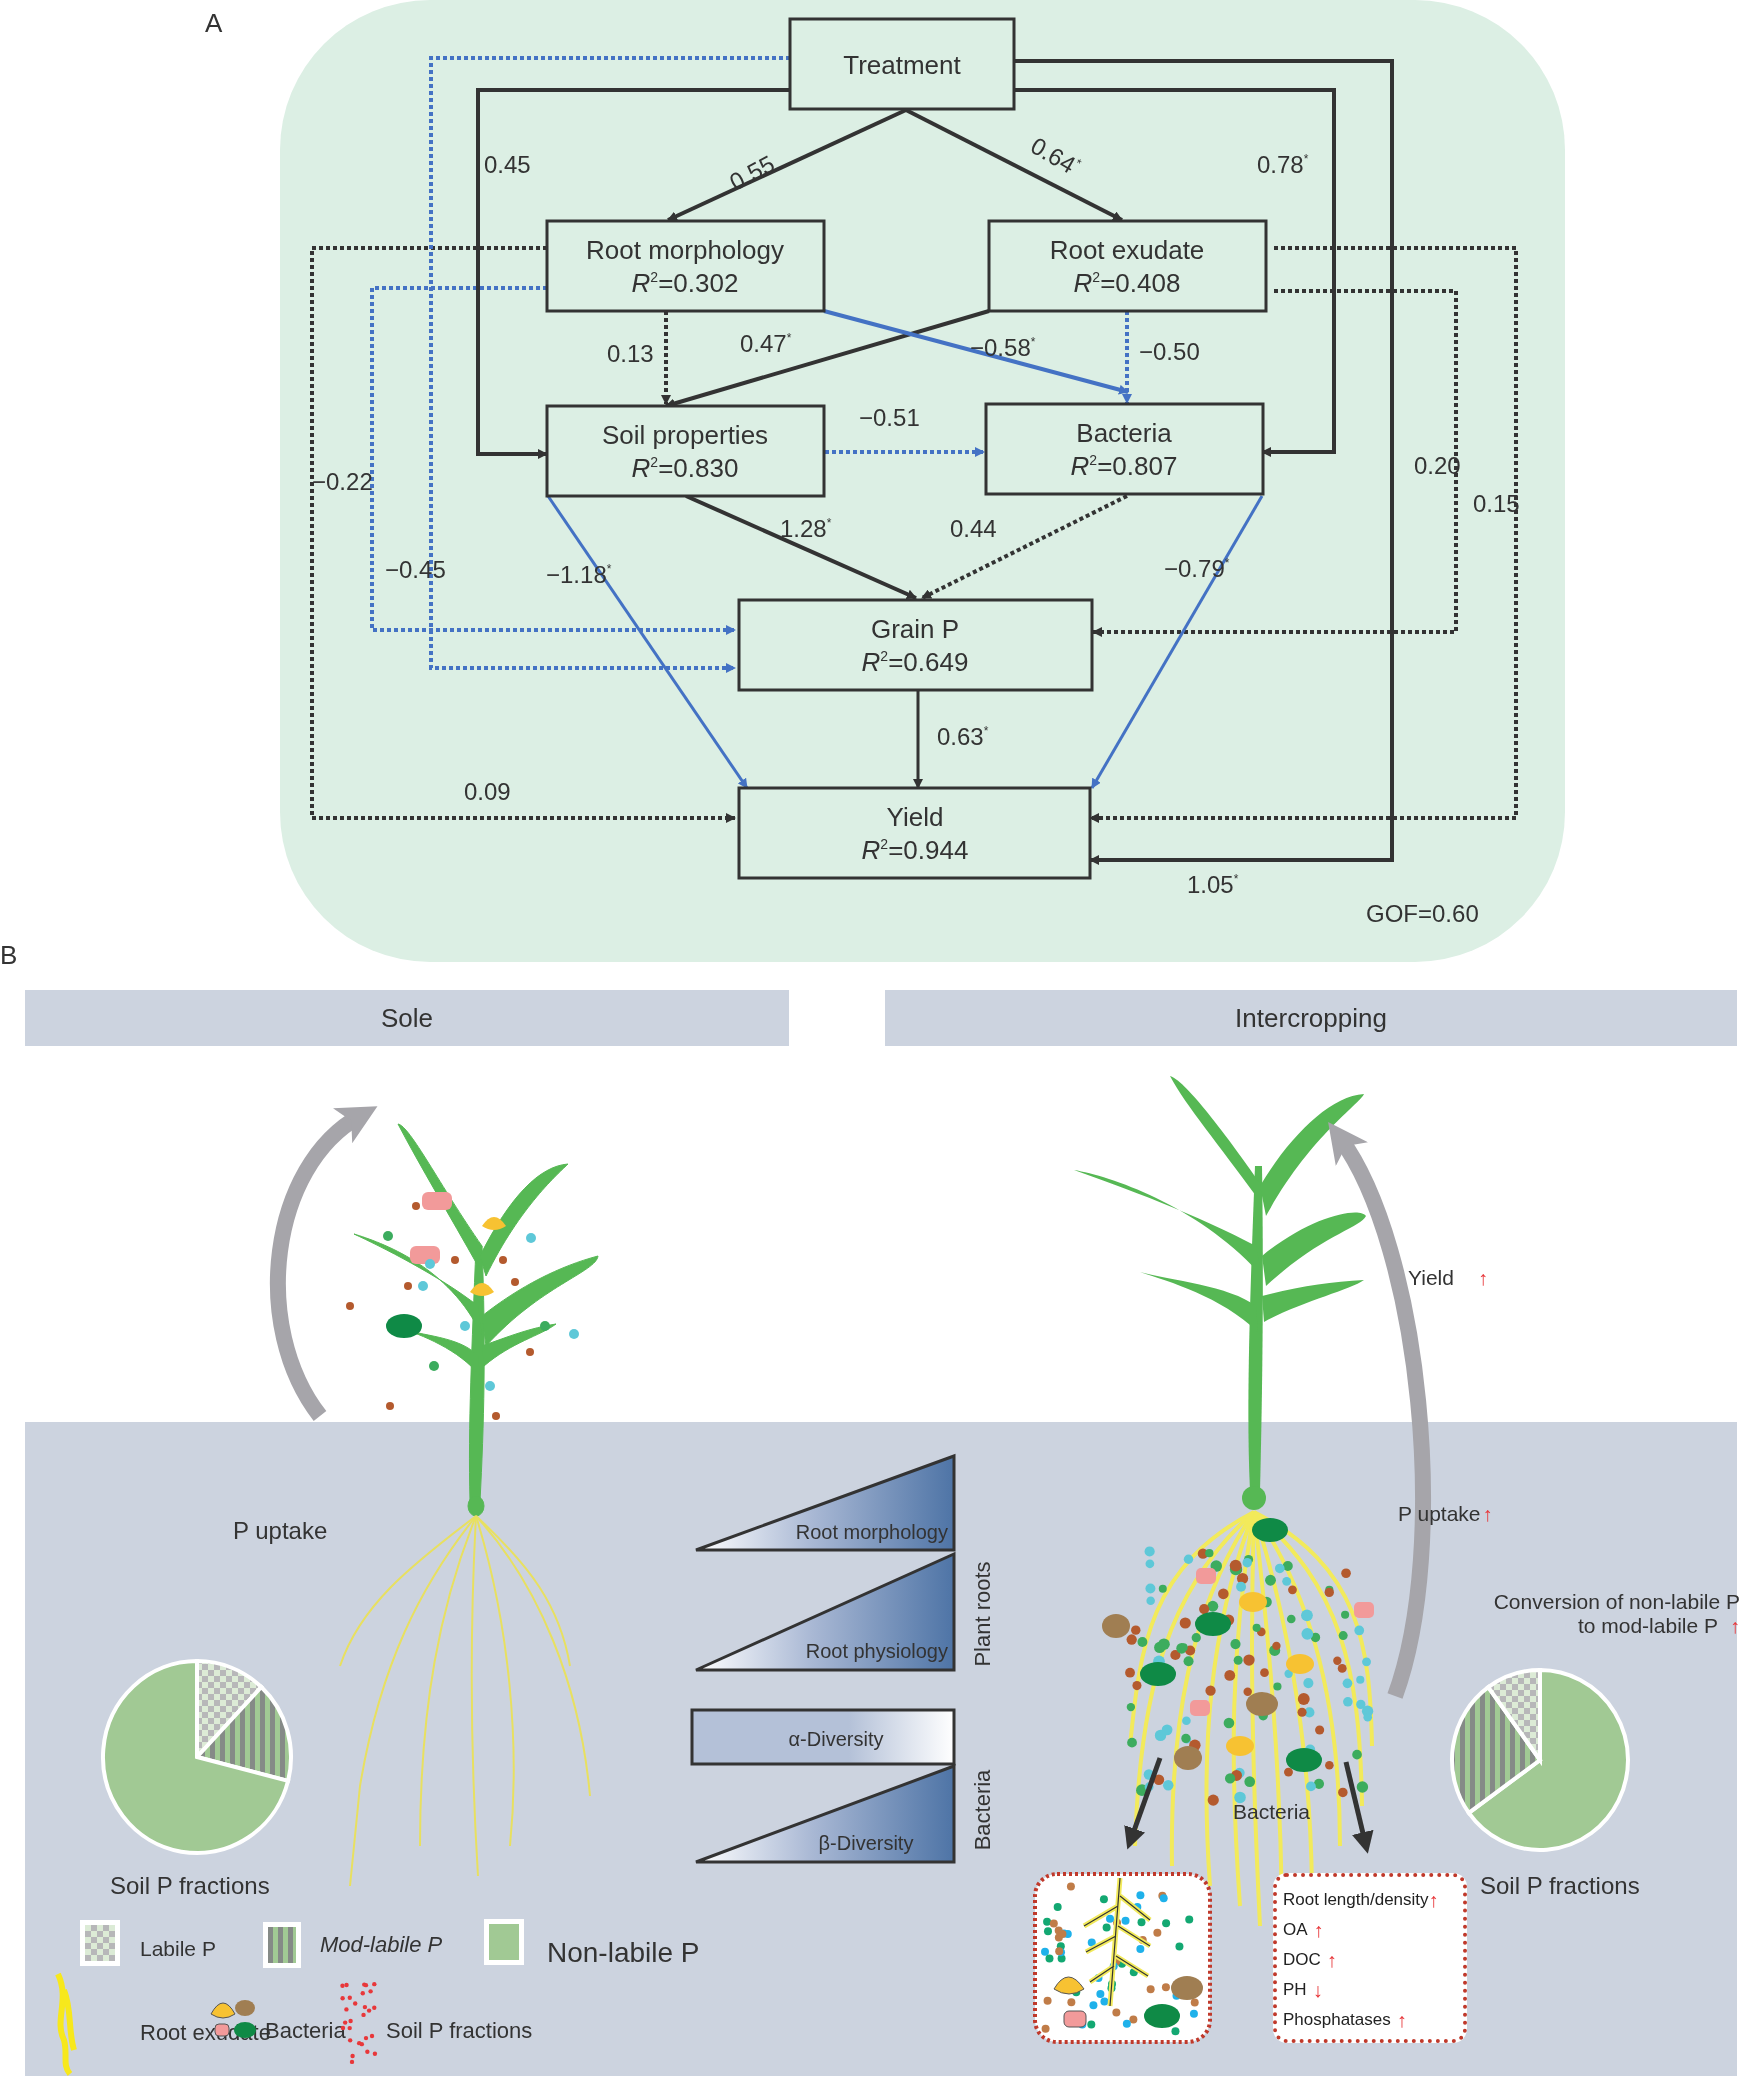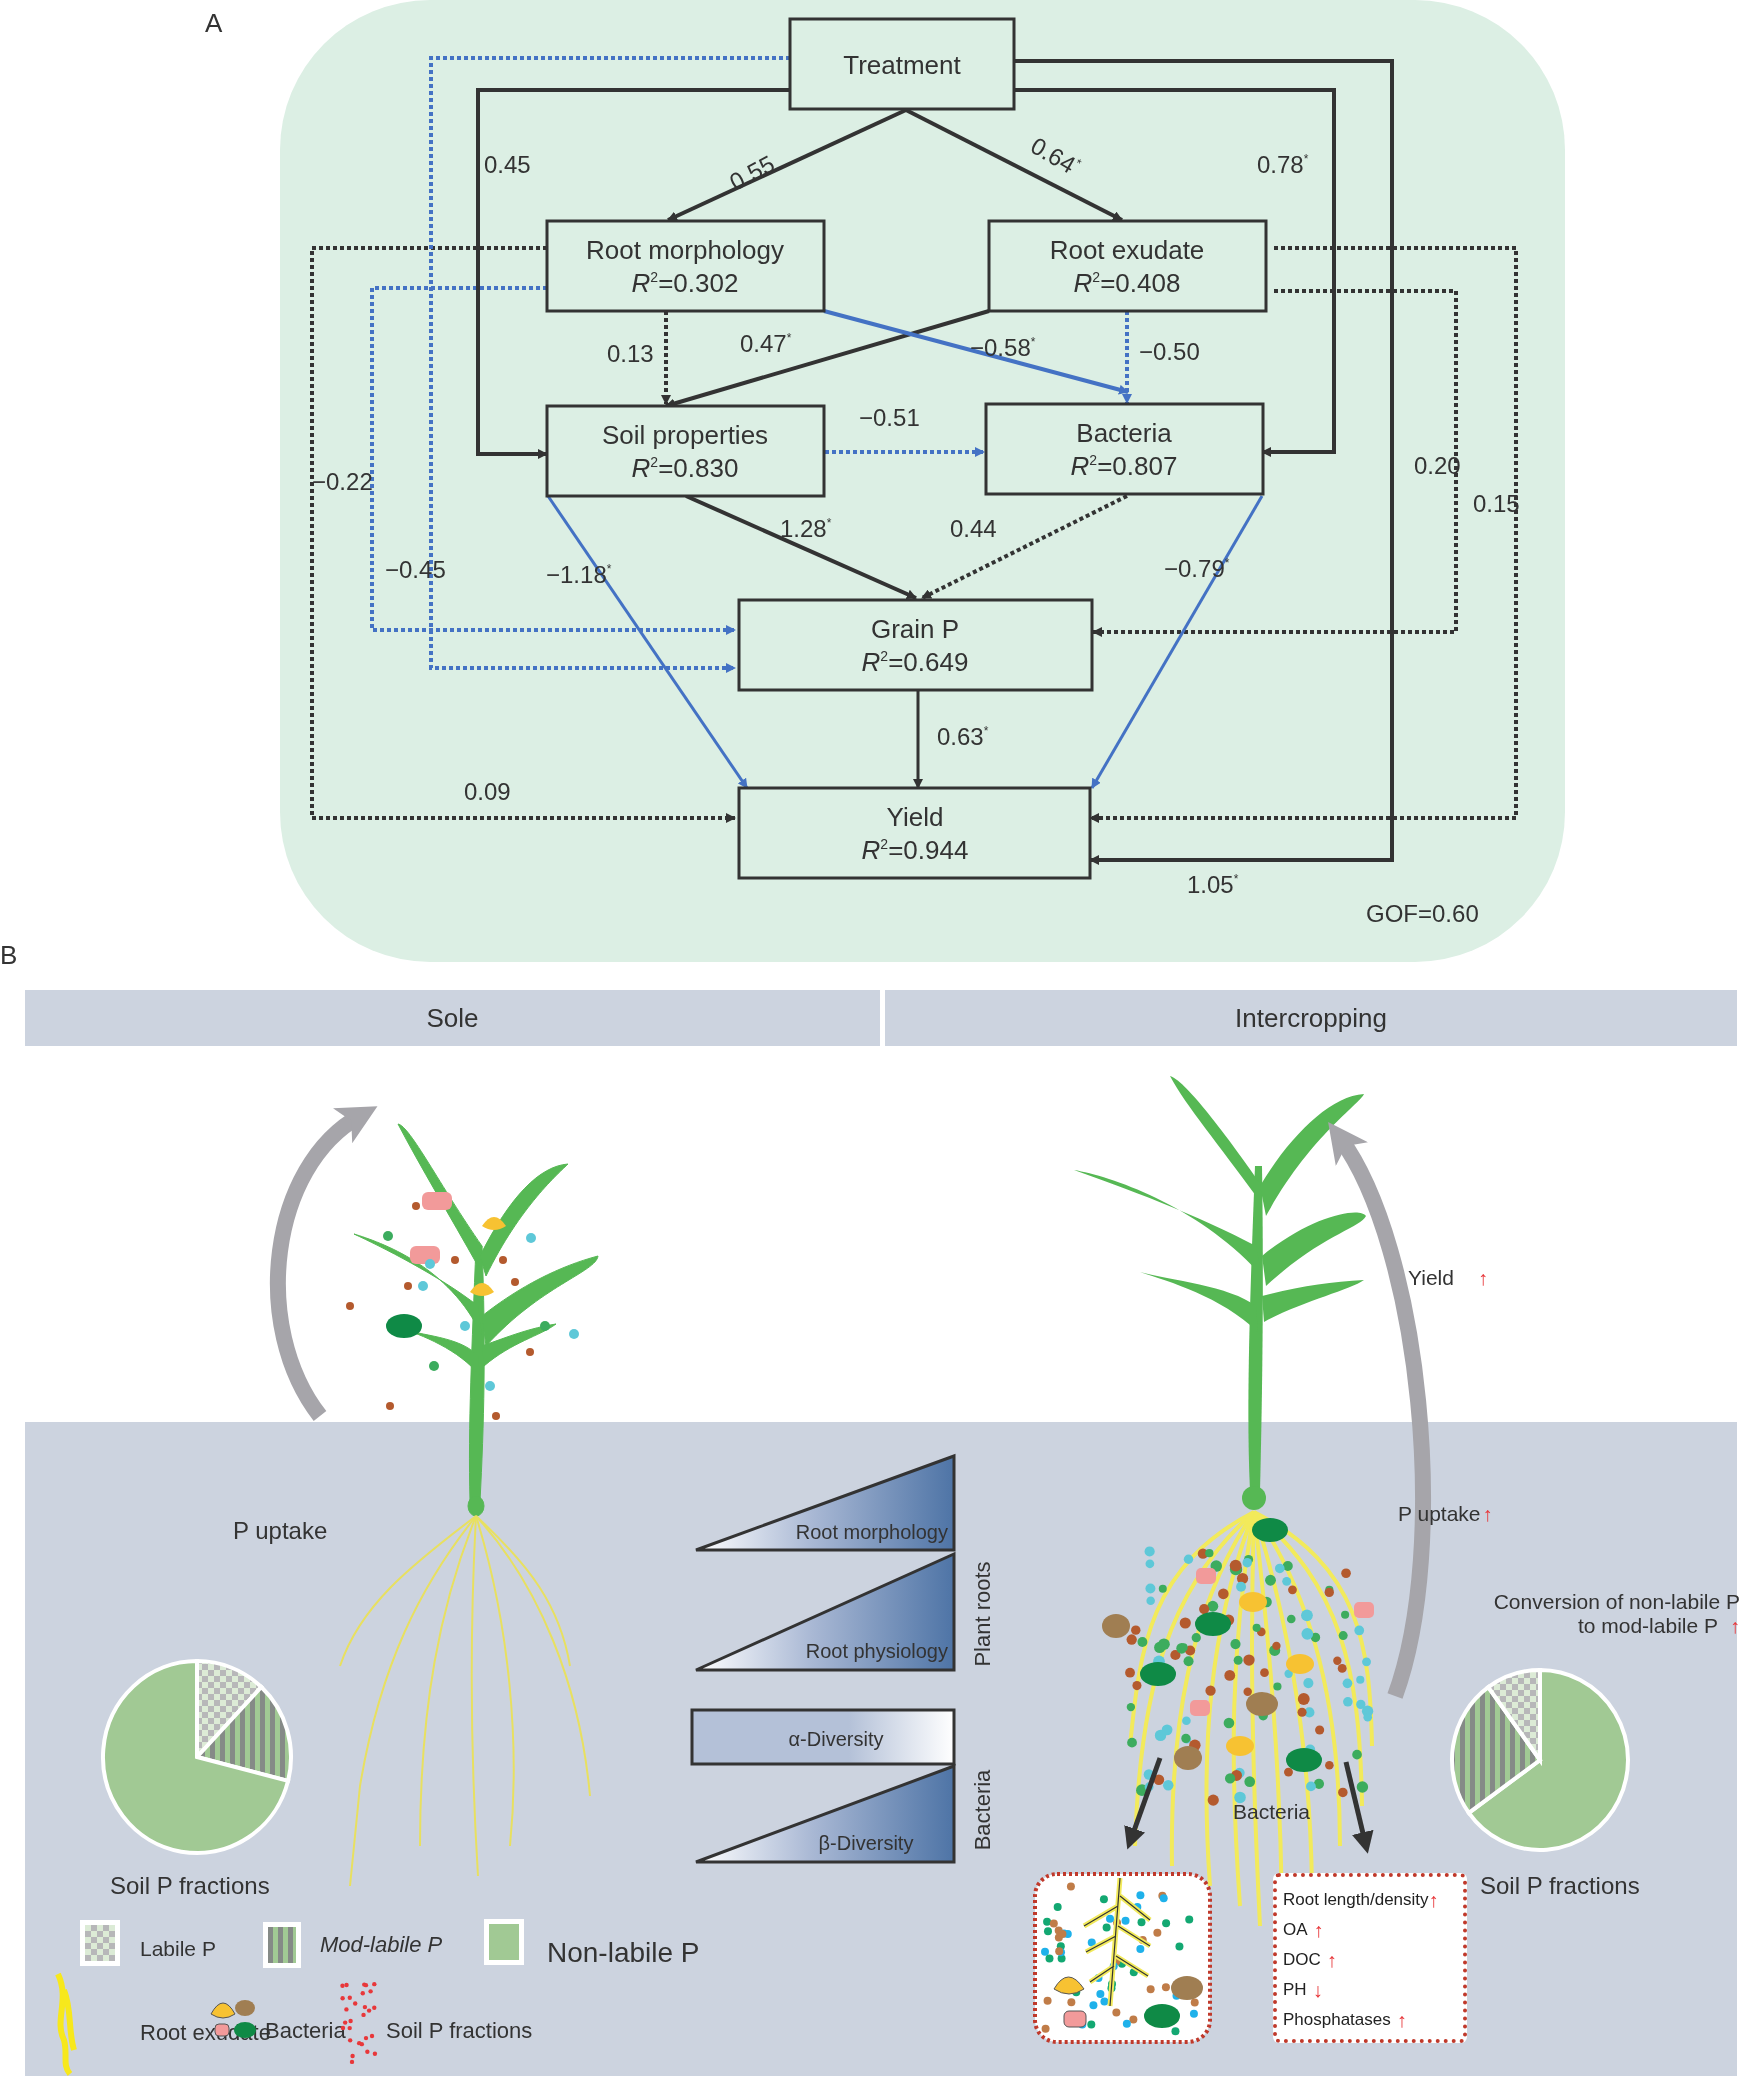--- a/index.html
+++ b/index.html
@@ -5,21 +5,21 @@
   html, body { margin: 0; padding: 0; background: #ffffff; }
   body { width: 1748px; height: 2076px; position: relative; overflow: hidden;
          font-family: "Liberation Sans", sans-serif; color: #333333; }
   svg text { font-family: "Liberation Sans", sans-serif; }
   .abs { position: absolute; }
   .panel-label { position: absolute; font-size: 26px; color: #333; }
   .header-bar { position: absolute; top: 990px; height: 56px; background: #ccd3df;
                 display: flex; align-items: center; justify-content: center; font-size: 26px; color: #333; }
   .legend-text { position: absolute; font-size: 24px; color: #333; text-align: right; }
   .info-box { position: absolute; left: 1273px; top: 1873px; width: 194px; height: 170px;
-              background: #fff; border: 4px dotted #c0392b; border-radius: 6px; box-sizing: border-box;
+              background: #fff; border: 4px dotted #c0392b; border-radius: 14px; box-sizing: border-box;
               padding: 8px 6px; font-size: 17px; color: #222; }
   .info-row { display: flex; align-items: center; height: 30px; }
   .arrow-up, .arrow-down { color: #e8373a; font-weight: bold; margin-left: 6px; font-size: 20px; }
 </style>
 </head>
 <body>
 
 <div class="panel-label" style="left:205px; top:8px;">A</div>
 
 <svg class="abs" style="left:0; top:0;" width="1748" height="990">
@@ -128,21 +128,21 @@
     <text x="950" y="537"><tspan>0.44</tspan></text>
     <text x="1164" y="577"><tspan>−0.79</tspan><tspan font-size="12" dy="-10">*</tspan></text>
     <text x="937" y="745"><tspan>0.63</tspan><tspan font-size="12" dy="-10">*</tspan></text>
     <text x="464" y="800"><tspan>0.09</tspan></text>
     <text x="1366" y="922">GOF=0.60</text>
   </g>
 </svg>
 
 <div class="panel-label" style="left:0; top:940px;">B</div>
 
-<div class="header-bar" style="left:25px; width:855px;">Sole</div>
+<div class="header-bar" style="left:25px; width:764px;">Sole</div>
 <div class="header-bar" style="left:885px; width:852px;">Intercropping</div>
 
 <div class="abs" style="left:25px; top:1422px; width:1712px; height:654px; background:#ccd3df;"></div>
 
 <svg class="abs" style="left:0; top:1046px;" width="1748" height="1030">
   <defs>
     <pattern id="checker" width="12" height="12" patternUnits="userSpaceOnUse">
       <rect width="12" height="12" fill="#dcebd6"></rect>
       <rect width="6" height="6" fill="#b7b7b9"></rect>
       <rect x="6" y="6" width="6" height="6" fill="#b7b7b9"></rect>

